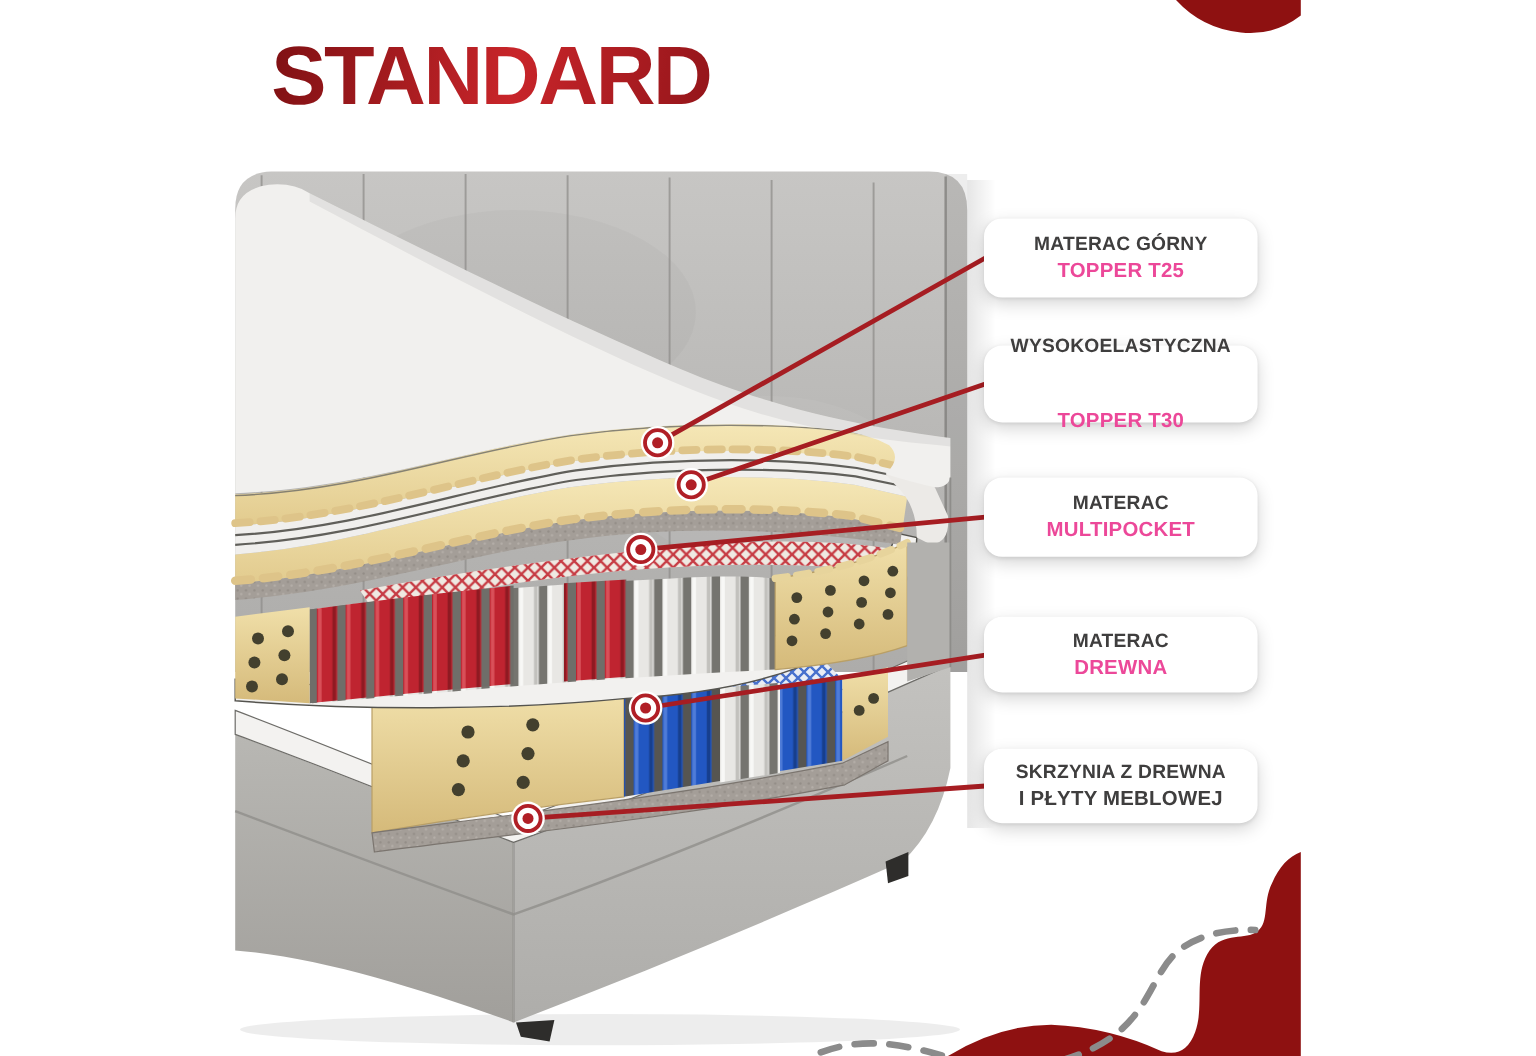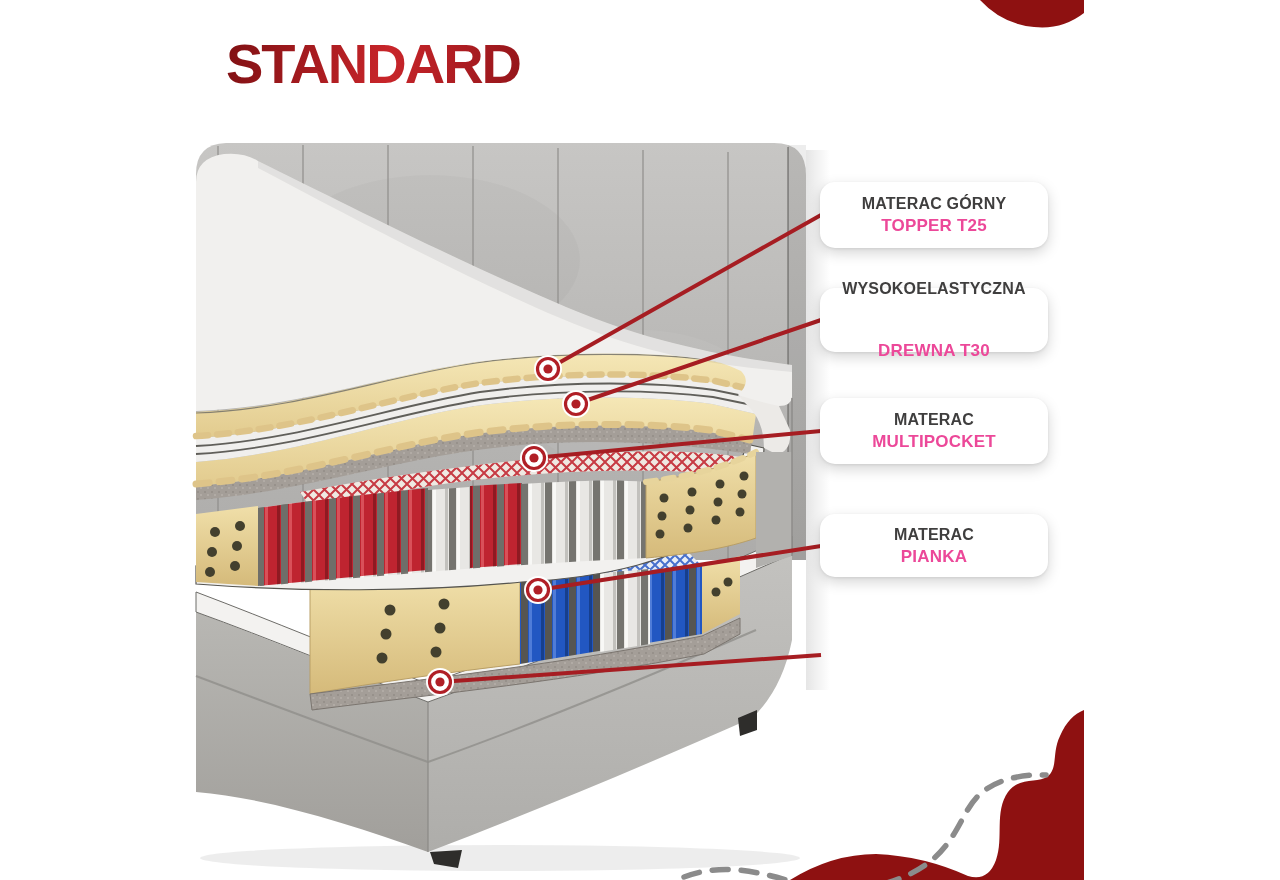--- a/index.html
+++ b/index.html
@@ -6,21 +6,21 @@
   body{
     width:1280px;height:880px;position:relative;overflow:hidden;background:#ffffff;
     font-family:"Liberation Sans", sans-serif;
   }
   #stage{position:absolute;inset:0;}
   svg.scene{position:absolute;left:0;top:0;z-index:1;}
   
   .hdr{position:absolute;left:0;top:0;width:1084px;height:130px;z-index:5;}
   .brand{
     position:absolute;left:226px;top:18px;height:92px;line-height:92px;
-    font-size:56px;font-weight:800;letter-spacing:-2px;
+    font-size:69px;font-weight:800;letter-spacing:-2px;
     background:linear-gradient(100deg,#7e1013 0%,#c8252a 55%,#93151a 100%);
     -webkit-background-clip:text;background-clip:text;color:transparent;
   }
   .model{
     position:absolute;left:658px;top:27px;
     font-size:40px;line-height:41px;font-weight:800;letter-spacing:-1px;color:#141414;
   }
   
   .card{
     position:absolute;left:820px;width:228px;background:#ffffff;border-radius:15px;
@@ -242,24 +242,28 @@
 <div class="hdr">
   <div class="brand">STANDARD</div>
 </div>
 
 <div class="card" id="card-0">
   <div class="l1">MATERAC GÓRNY</div>
   <div class="l2" data-variant="accent">TOPPER T25</div>
 </div>
 <div class="card" id="card-1">
   <div class="l1">WYSOKOELASTYCZNA</div>
-  <div class="l2" data-variant="accent">DREWNA T30</div>
+  <div class="l2" data-variant="accent">TOPPER T30</div>
 </div>
 <div class="card" id="card-2">
   <div class="l1">MATERAC</div>
   <div class="l2" data-variant="accent">MULTIPOCKET</div>
 </div>
 <div class="card" id="card-3">
   <div class="l1">MATERAC</div>
-  <div class="l2" data-variant="accent">PIANKA</div>
+  <div class="l2" data-variant="accent">DREWNA</div>
+</div>
+<div class="card" id="card-4">
+  <div class="l1">SKRZYNIA Z DREWNA</div>
+  <div class="l2" data-variant="plain">I PŁYTY MEBLOWEJ</div>
 </div>
 
 </div>
 
 </body></html>

